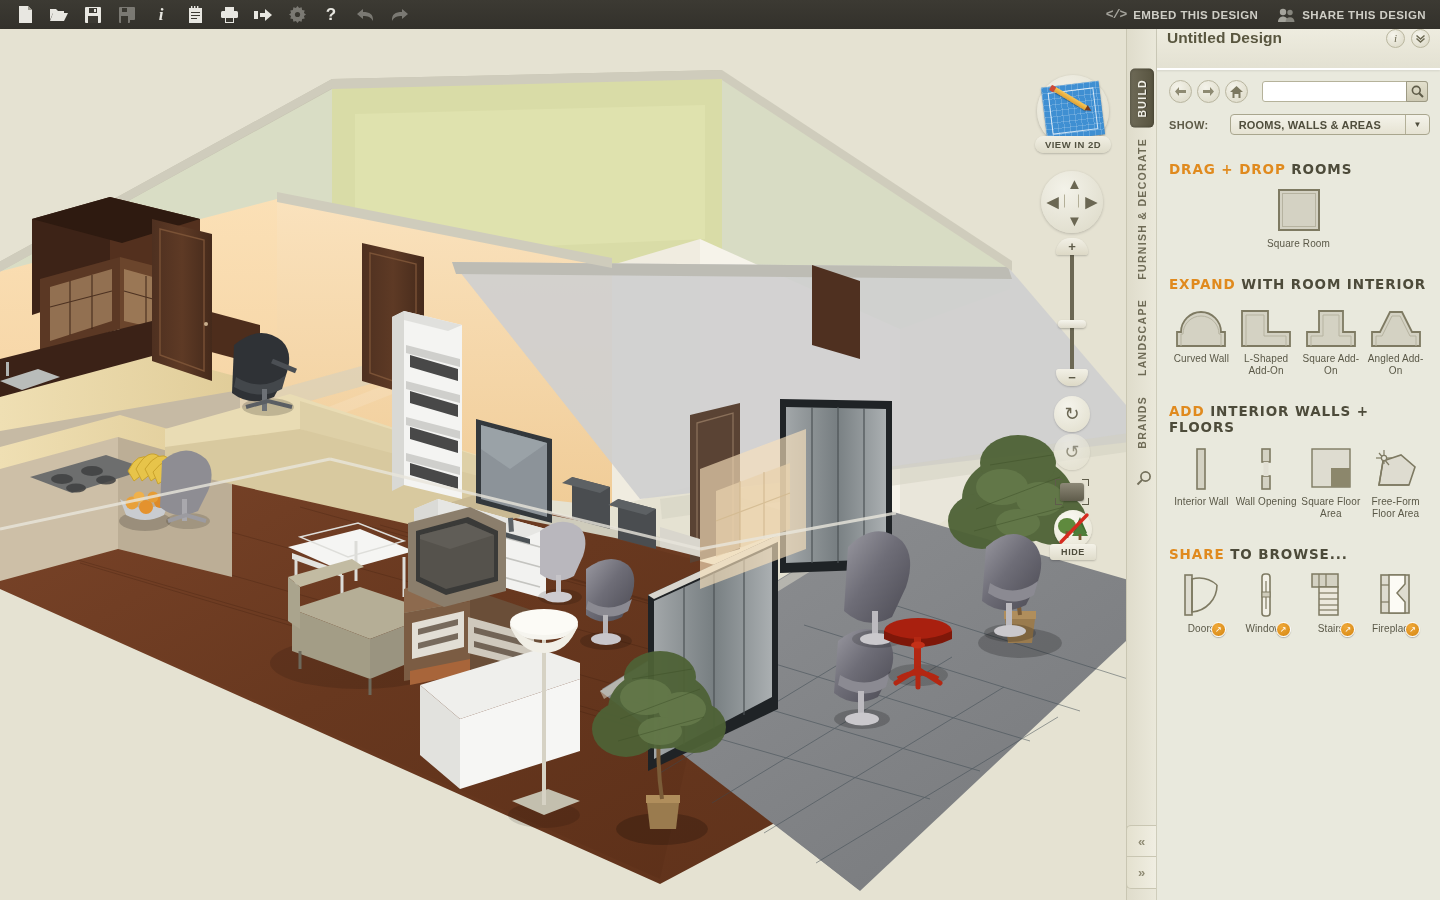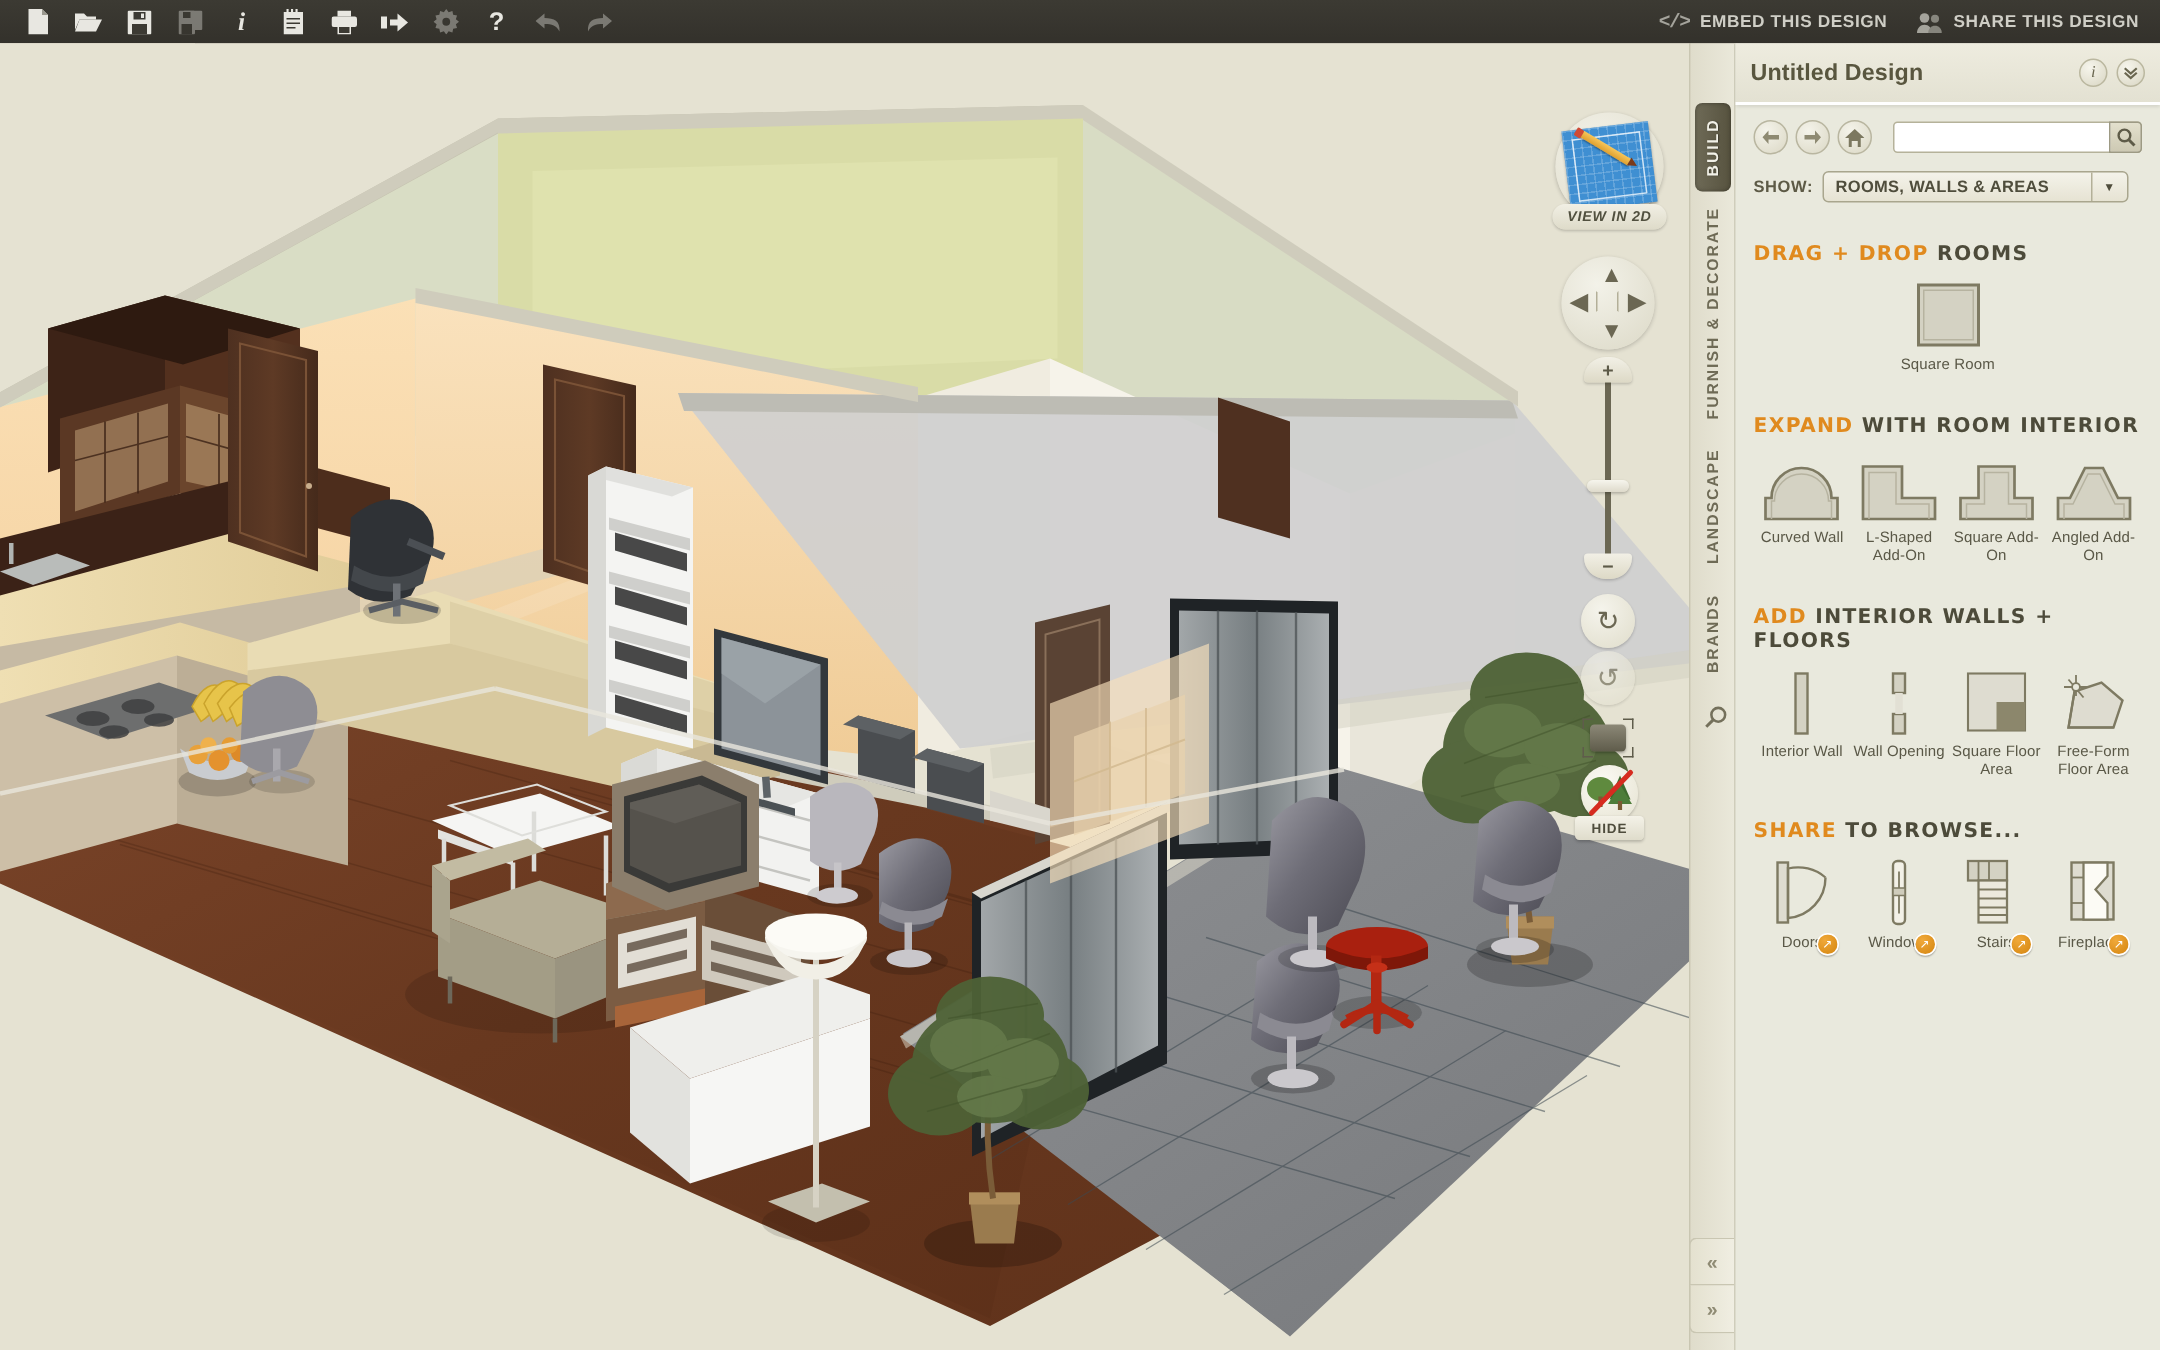--- a/index.html
+++ b/index.html
@@ -94,21 +94,21 @@
   }
   .pencil:before {
     content: ""; position: absolute; left: -4px; top: -.5px; width: 5px; height: 6px;
     background: #cf4a35; border-radius: 1px;
   }
   .lbl-2d {
     position: absolute; left: 1035px; top: 107px; width: 76px; height: 17px;
     background: linear-gradient(#f1efe4, #dedbc9); border-radius: 9px;
     box-shadow: 0 1px 2px rgba(0,0,0,.2);
     font-size: 9.5px; font-weight: bold; color: #51503f; letter-spacing: .5px;
-    display: flex; align-items: center; justify-content: center; cursor: pointer; font-style: italic;
+    display: flex; align-items: center; justify-content: center; cursor: pointer;
   }
   .pan-pad {
     position: absolute; left: 1041px; top: 142px; width: 62px; height: 62px;
     border-radius: 50%; background: radial-gradient(circle at 38% 30%, #f3f2e9, #dcd9c7);
     box-shadow: 0 1px 3px rgba(0,0,0,.2);
   }
   .pan-a {
     position: absolute; color: #6b6753; font-size: 15px; font-weight: bold;
     cursor: pointer; line-height: 1;
   }
@@ -203,21 +203,21 @@
 
   
   .panel {
     position: absolute; left: 1156px; top: 29px; width: 284px; height: 871px;
     background: #e9e9dd; border-left: 1px solid #cfcdbb;
   }
   .panel-head {
     position: relative; height: 41px; background: linear-gradient(#eeecdf, #e3e1d2);
     border-bottom: 2px solid #fff;
     box-shadow: 0 1px 2px rgba(0,0,0,.09);
-    display: flex; align-items: center; padding: 0 10px;
+    display: flex; padding: 0 10px;
   }
   .panel-title {
     font-size: 15.5px; font-weight: bold; color: #59563f; letter-spacing: .1px;
   }
   .head-icons { margin-left: auto; display: flex; gap: 6px; }
   .circ-btn {
     width: 19px; height: 19px; border-radius: 50%;
     background: radial-gradient(circle at 36% 30%, #f6f5ec, #d9d6c3);
     border: 1px solid #bab79f; cursor: pointer;
     display: flex; align-items: center; justify-content: center;
@@ -244,21 +244,21 @@
     font-family: "Liberation Sans", sans-serif;
   }
   .search-go {
     position: absolute; right: -1px; top: -1px; width: 22px; height: 21px;
     border-radius: 0 3px 3px 0; cursor: pointer;
     background: linear-gradient(#e3e0cd, #cdc9b3); border: 1px solid #9d9a84;
     display: flex; align-items: center; justify-content: center;
     font-size: 11px; color: #5e5b48;
   }
   .show-row {
-    display: flex; align-items: center; gap: 6px; padding: 11px 10px 0 12px;
+    display: flex; align-items: center; gap: 21px; padding: 11px 10px 0 12px;
   }
   .show-lbl { font-size: 11px; font-weight: bold; color: #5d5a46; letter-spacing: .4px; }
   .select {
     position: relative; width: 204px; height: 21px; border-radius: 4px;
     background: linear-gradient(#f4f3ea, #e6e3d3); border: 1px solid #a9a68e;
     display: flex; align-items: center; padding-left: 8px; cursor: pointer;
   }
   .select span {
     font-size: 11px; font-weight: bold; color: #4f4d3c; letter-spacing: .2px;
   }

